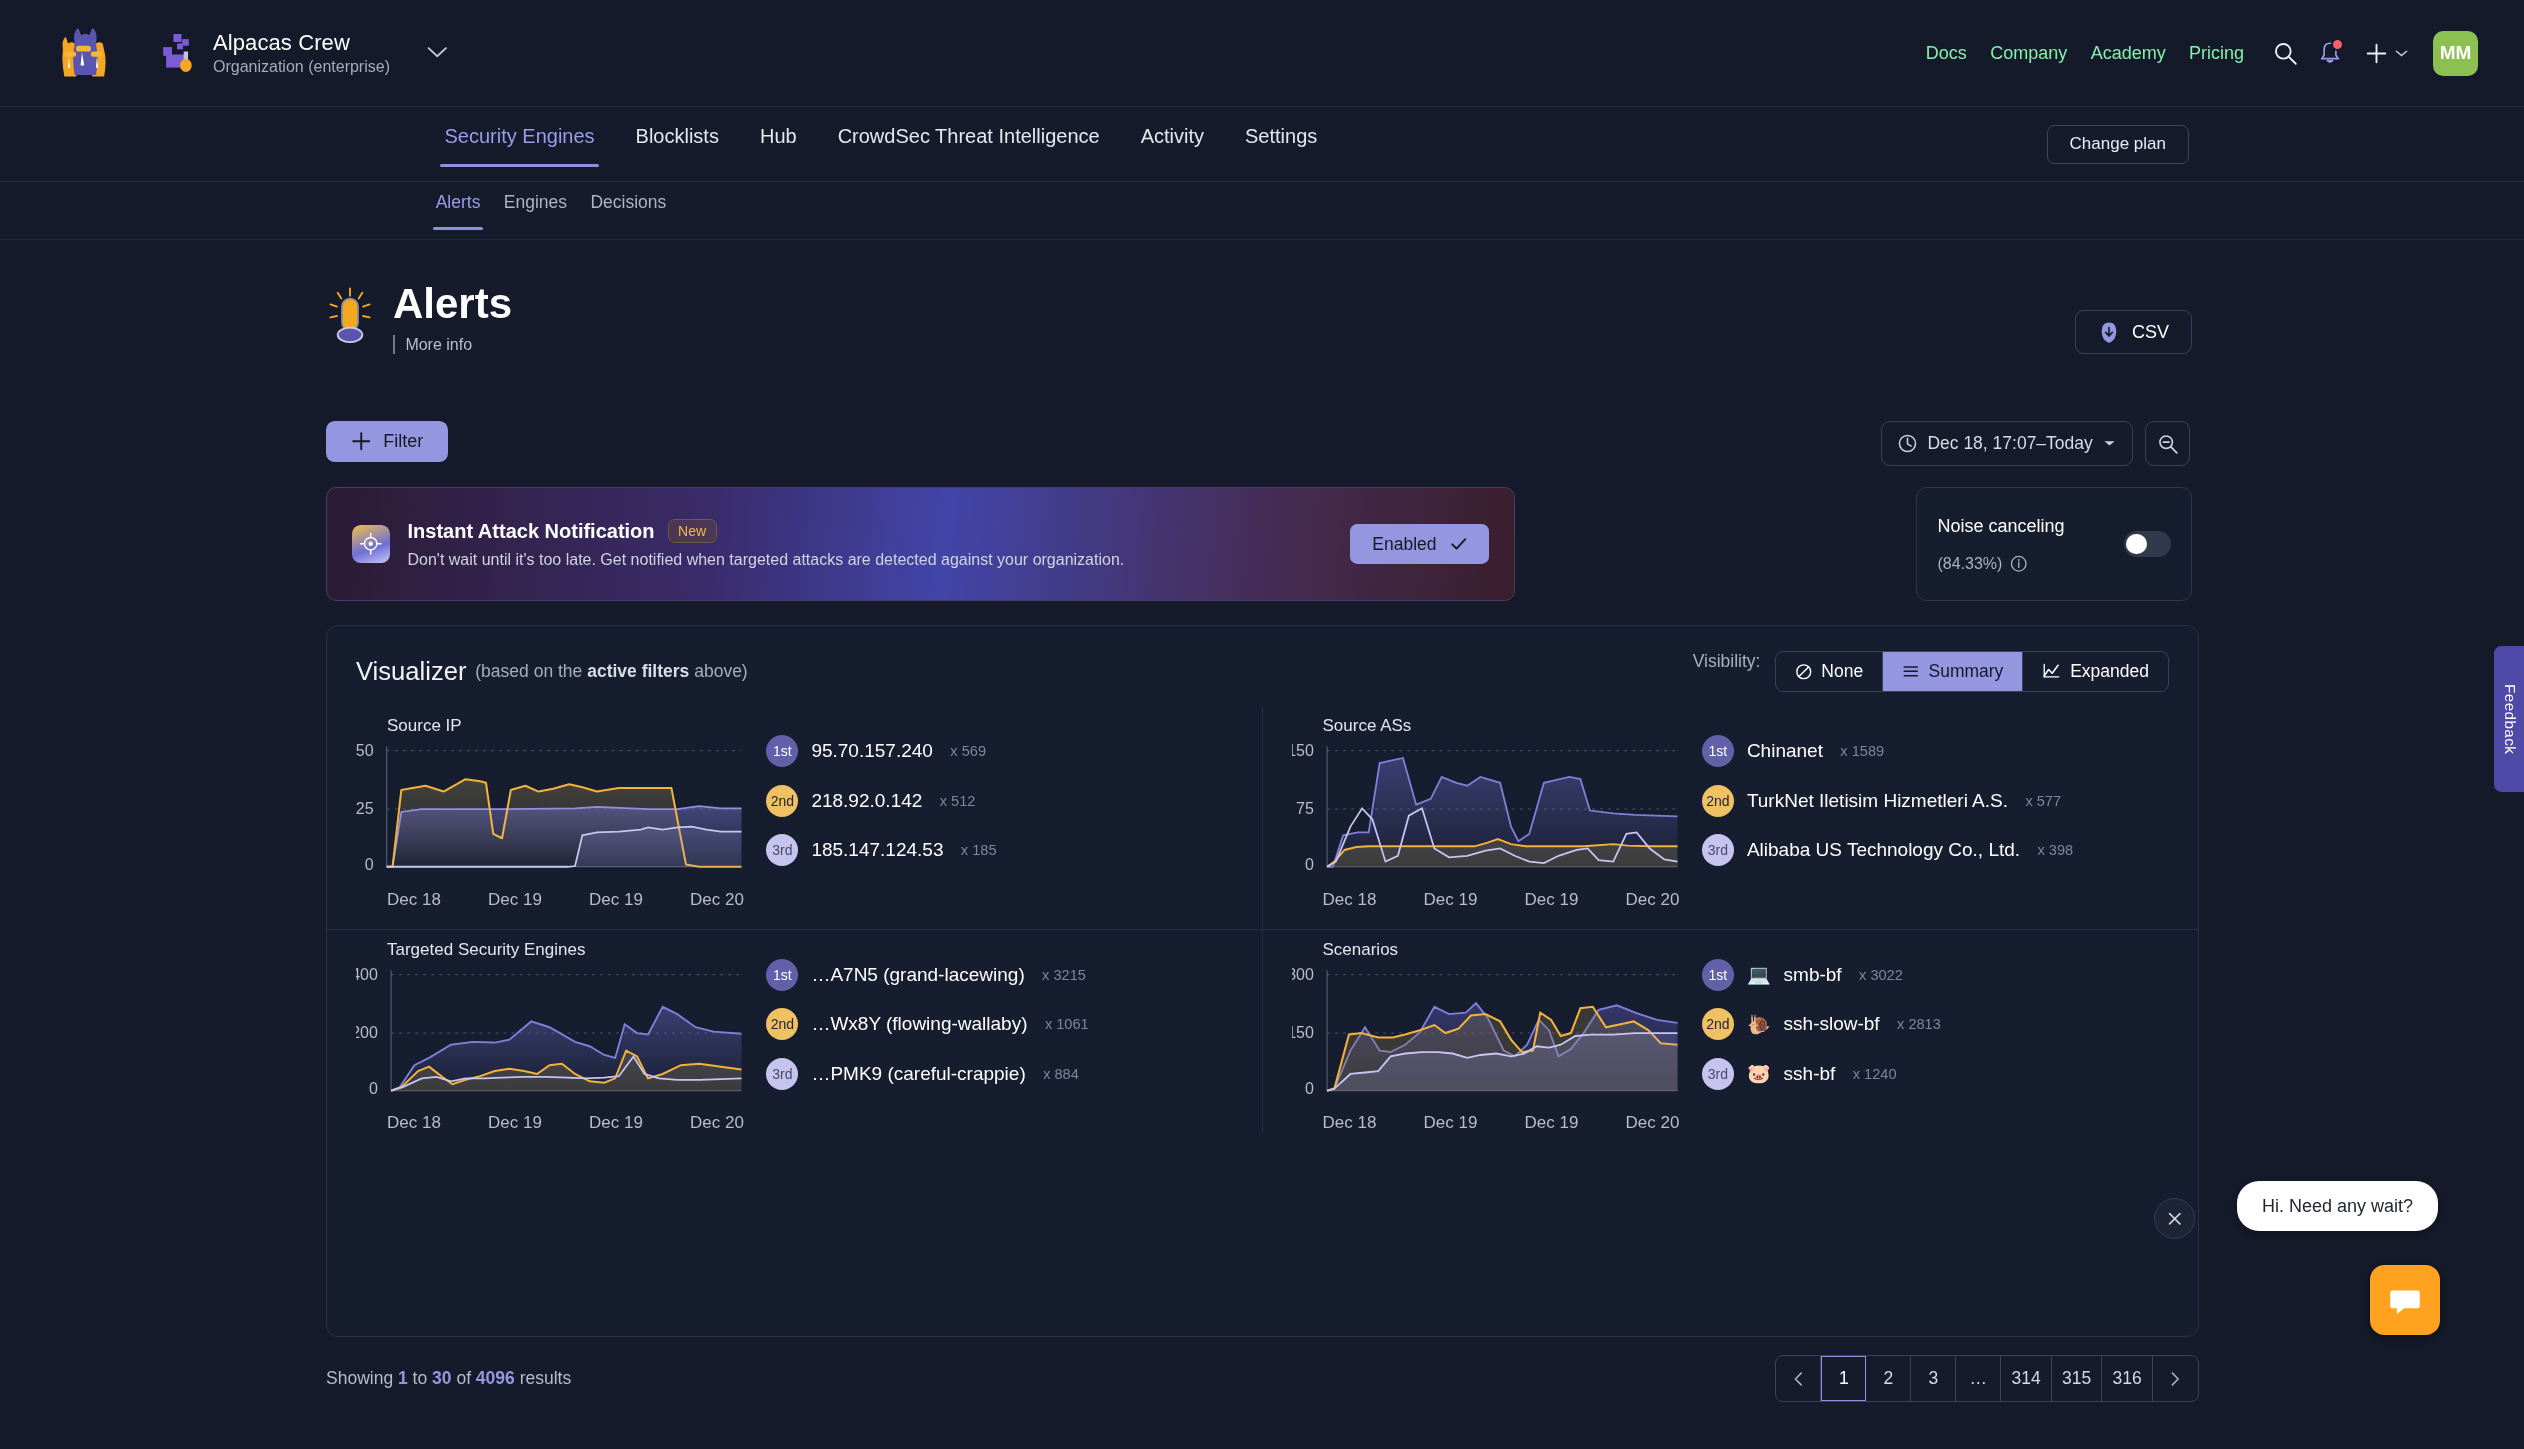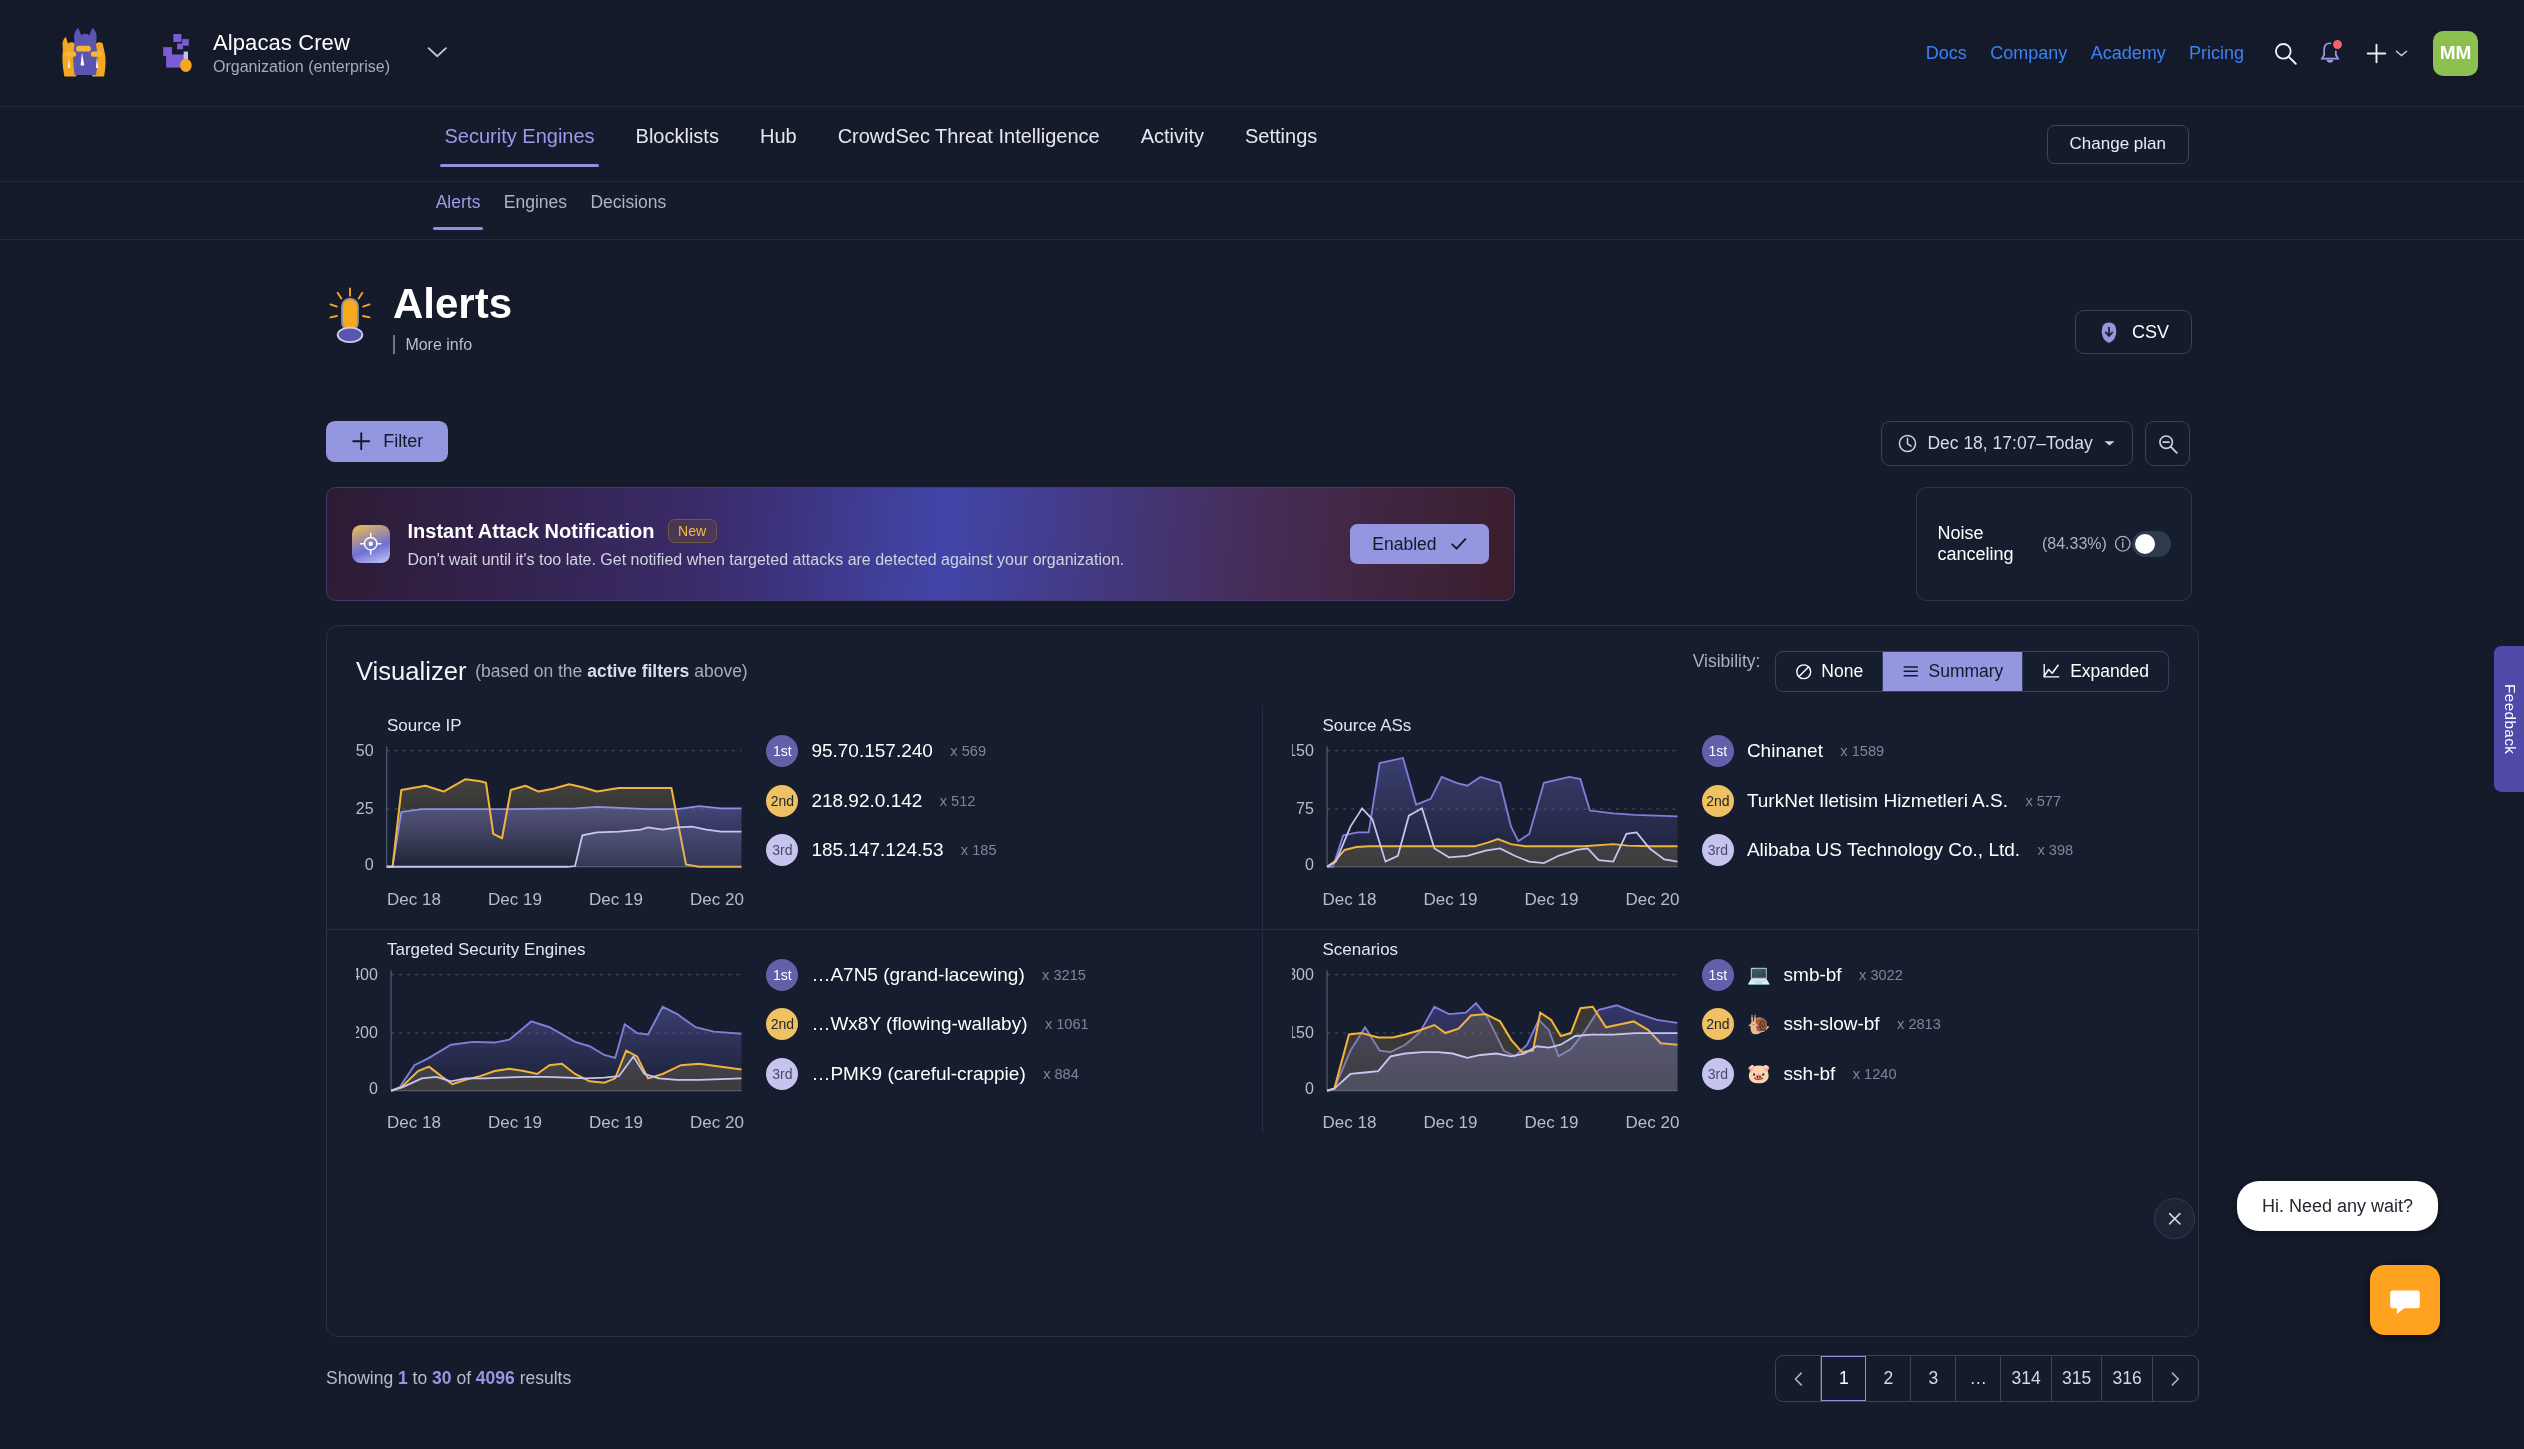--- a/index.html
+++ b/index.html
@@ -21,21 +21,21 @@
   .logo-alpacas { margin-left: 57px; width: 53px; height: 56px; position: relative; }
   .org-block { display: flex; align-items: center; margin-left: 53px; }
   .org-icon { width: 34px; height: 38px; position: relative; margin-right: 16px; }
   .org-text { display: flex; flex-direction: column; justify-content: center; }
   .org-name { font-size: 22px; color: #ffffff; letter-spacing: 0.1px; }
   .org-sub { font-size: 16px; color: #a4abbb; margin-top: 2.9px; }
   .org-chevron { margin-left: 37px; color: #c2c8d4; font-size: 19px; }
 
   .topnav { margin-left: auto; display: flex; align-items: center; margin-right: 47px; gap: 0; }
   .topnav a {
-    color: #3b82f6; font-size: 18px; text-decoration: none; padding: 0 11.7px;
+    color: #86efac; font-size: 18px; text-decoration: none; padding: 0 11.7px;
   }
   .top-icon { margin-left: 17.5px; display: flex; align-items: center; justify-content: center; cursor: pointer; }
   .bell-wrap { position: relative; margin-left: 20.5px; }
   .bell-dot {
     position: absolute; top: -2.2px; right: -2.9px; width: 13px; height: 13px;
     background: #f4606c; border-radius: 50%; border: 2.2px solid #141a29;
   }
   .plus-wrap { margin-left: 23.4px; display: flex; align-items: center; gap: 5.8px; color: #eceff4; }
   .avatar {
     margin-left: 25px; width: 45px; height: 45px; border-radius: 10.2px;
@@ -138,21 +138,21 @@
   .banner-cta {
     margin-left: auto; background: #9496e0; border: none; border-radius: 7.3px;
     padding: 9.5px 22px; display: flex; align-items: center; gap: 13px;
     font-size: 17.5px; color: #14192a; cursor: pointer;
   }
   .noise-card {
     position: absolute; top: 487px; right: 333px; width: 276px; height: 114px;
     border: 0.7px solid #2e3649; border-radius: 10.2px; display: flex; align-items: center;
     padding: 0 20.5px; background: #161d2e;
   }
-  .noise-texts { display: flex; flex-direction: row; gap: 18px; }
+  .noise-texts { display: flex; flex-direction: column; gap: 18px; }
   .noise-title { font-size: 18px; color: #ffffff; }
   .noise-pct-row { display: flex; align-items: center; gap: 7.3px; }
   .noise-pct { font-size: 16px; color: #a9b0be; }
   .toggle {
     margin-left: auto; width: 47px; height: 26px; border-radius: 13px;
     background: #2f3a4d; position: relative; cursor: pointer;
   }
   .toggle .knob {
     position: absolute; left: 2.9px; top: 2.9px; width: 20.5px; height: 20.5px;
     background: #ffffff; border-radius: 50%;

